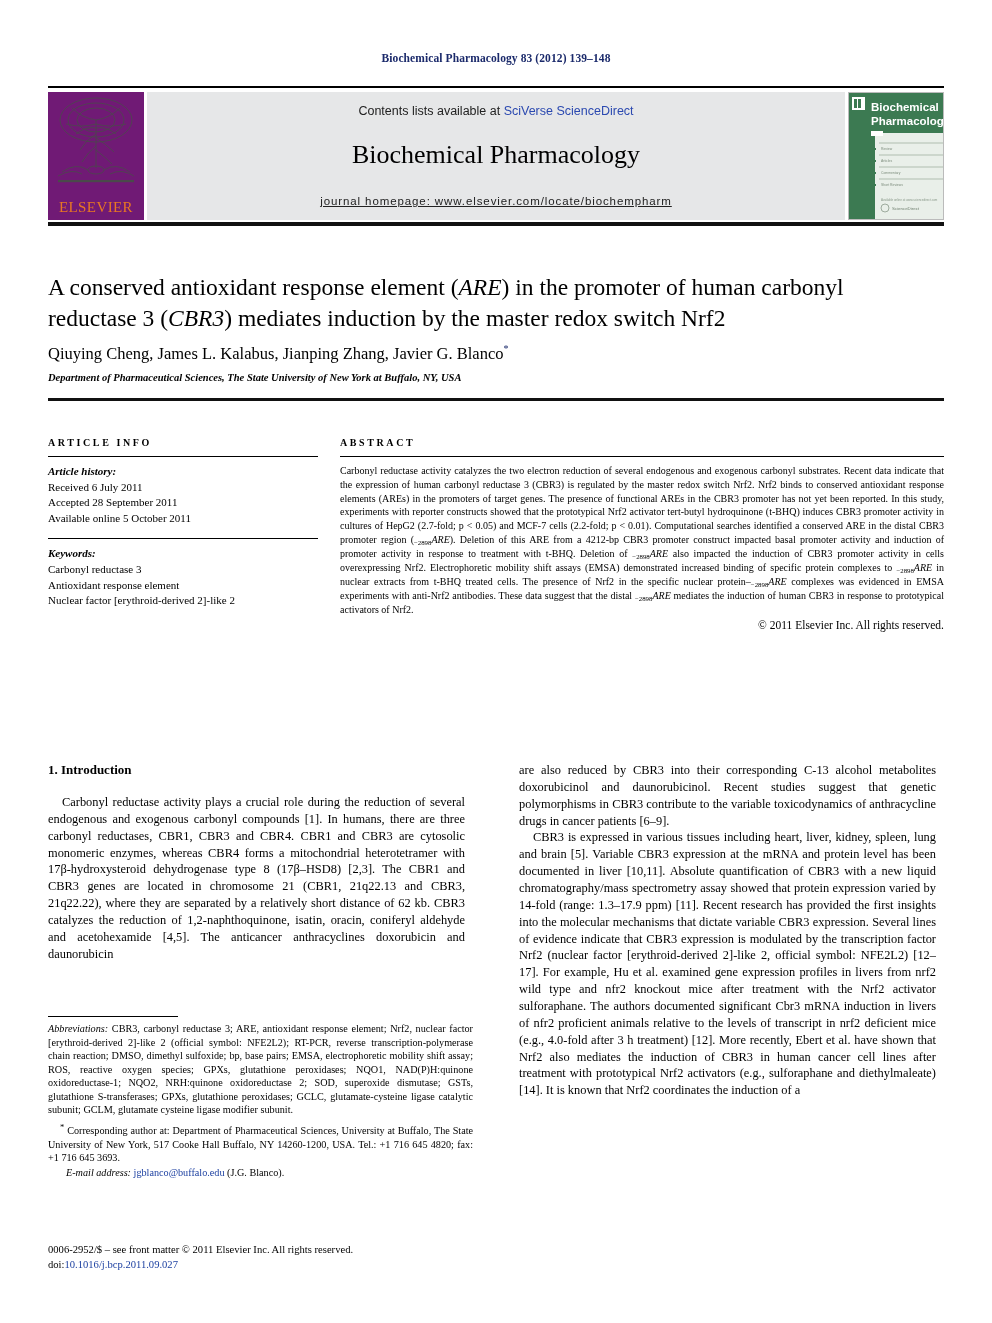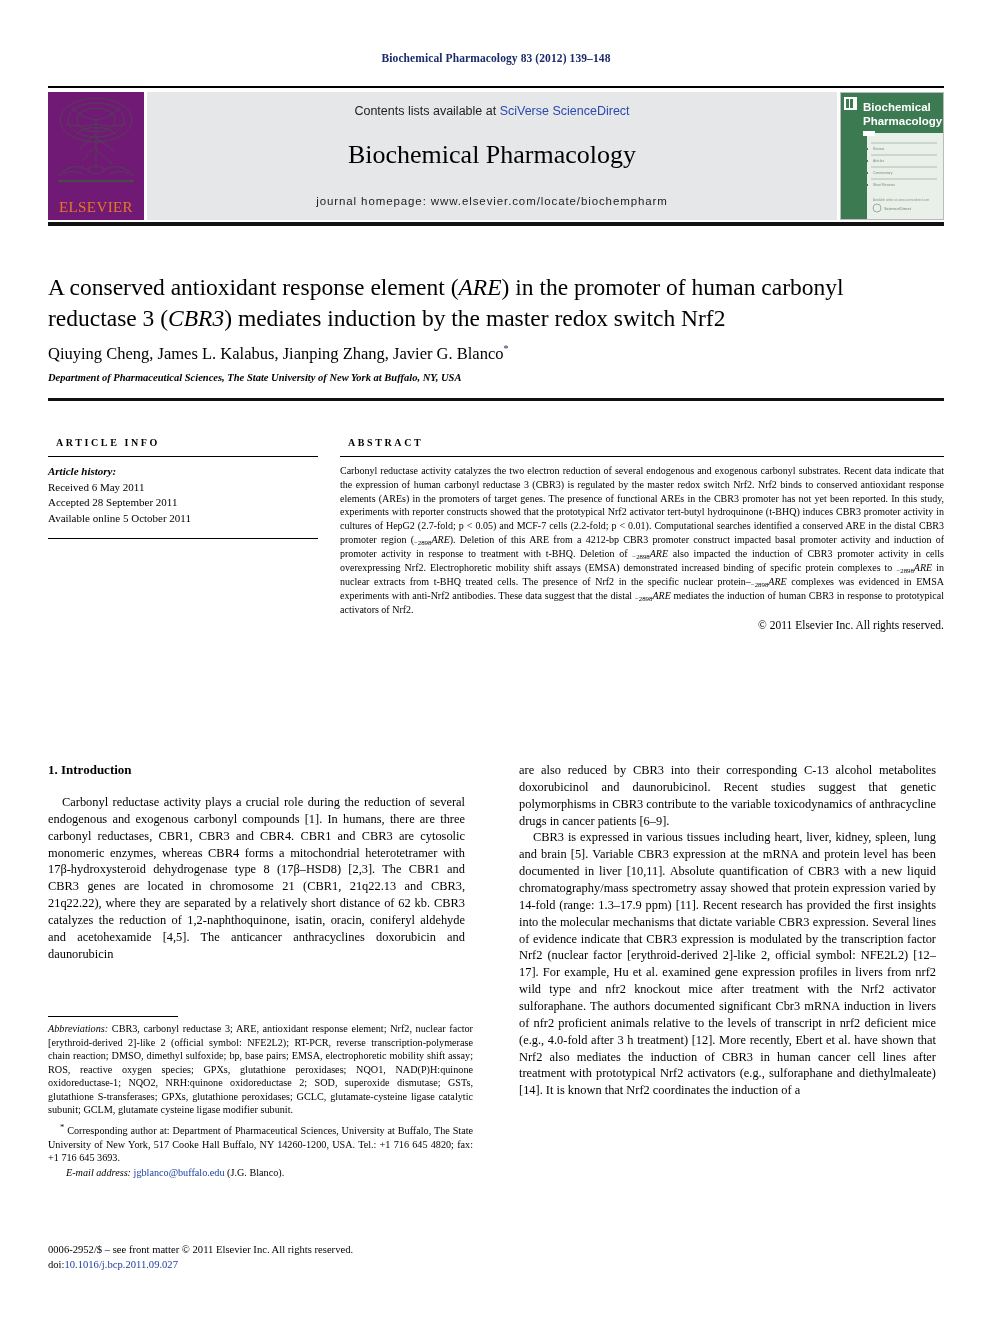--- a/index.html
+++ b/index.html
@@ -90,23 +90,24 @@
     color: #000;
   }
   .homepage-line {
     position: absolute;
     bottom: 13px; left: 0; right: 0;
     text-align: center;
     font-family: "Liberation Sans", sans-serif;
     font-size: 11.5px;
     letter-spacing: .9px;
     color: #222;
+    text-decoration: underline;
   }
   .cover-thumb {
-    width: 104px;
+    width: 96px;
     flex: none;
     position: relative;
     border: 1px solid #bbb;
     background: #fff;
     overflow: hidden;
   }
   .masthead-rule {
     position: absolute;
     left: 48px; top: 222px;
     width: 896px; height: 4px;
@@ -156,21 +157,21 @@
   .col-abstract {
     position: absolute;
     left: 340px; top: 437px;
     width: 604px;
   }
   .sec-head {
     font-family: "Liberation Serif", serif;
     font-size: 10px;
     font-weight: bold;
     letter-spacing: 2.6px;
-    margin: 0 0 8px 8px;
+    margin: 0 0 8px 0;
   }
   .thin-rule { height: 1px; background: #000; margin: 0 0 7px 0; }
   .info-block { font-size: 11px; line-height: 1.42; margin-bottom: 12px; }
   .info-block .lbl { font-style: italic; font-weight: bold; }
   .abstract-body {
     font-size: 10px;
     line-height: 1.38;
     text-align: justify;
     hyphens: auto;
   }
@@ -326,25 +327,31 @@
     <span>Qiuying Cheng, James L. Kalabus, Jianping Zhang, Javier G. Blanco</span><sup>*</sup>
   </div>
   <div class="affiliation">Department of Pharmaceutical Sciences, The State University of New York at Buffalo, NY, USA</div>
   <div class="info-rule"></div>
 
   <div class="col-info">
     <div class="sec-head">ARTICLE INFO</div>
     <div class="thin-rule"></div>
     <div class="info-block">
       <div class="lbl">Article history:</div>
-      <div>Received 6 May 2011</div>
+      <div>Received 6 July 2011</div>
       <div>Accepted 28 September 2011</div>
       <div>Available online 5 October 2011</div>
     </div>
     <div class="thin-rule"></div>
+    <div class="info-block">
+      <div class="lbl">Keywords:</div>
+      <div>Carbonyl reductase 3</div>
+      <div>Antioxidant response element</div>
+      <div>Nuclear factor [erythroid-derived 2]-like 2</div>
+    </div>
   </div>
 
   <div class="col-abstract">
     <div class="sec-head">ABSTRACT</div>
     <div class="thin-rule"></div>
     <div class="abstract-body">Carbonyl reductase activity catalyzes the two electron reduction of several endogenous and exogenous carbonyl substrates. Recent data indicate that the expression of human carbonyl reductase 3 (CBR3) is regulated by the master redox switch Nrf2. Nrf2 binds to conserved antioxidant response elements (AREs) in the promoters of target genes. The presence of functional AREs in the CBR3 promoter has not yet been reported. In this study, experiments with reporter constructs showed that the prototypical Nrf2 activator tert-butyl hydroquinone (t-BHQ) induces CBR3 promoter activity in cultures of HepG2 (2.7-fold; p &lt; 0.05) and MCF-7 cells (2.2-fold; p &lt; 0.01). Computational searches identified a conserved ARE in the distal CBR3 promoter region (<span class="sub">−2898</span><em>ARE</em>). Deletion of this ARE from a 4212-bp CBR3 promoter construct impacted basal promoter activity and induction of promoter activity in response to treatment with t-BHQ. Deletion of <span class="sub">−2898</span><em>ARE</em> also impacted the induction of CBR3 promoter activity in cells overexpressing Nrf2. Electrophoretic mobility shift assays (EMSA) demonstrated increased binding of specific protein complexes to <span class="sub">−2898</span><em>ARE</em> in nuclear extracts from t-BHQ treated cells. The presence of Nrf2 in the specific nuclear protein–<span class="sub">−2898</span><em>ARE</em> complexes was evidenced in EMSA experiments with anti-Nrf2 antibodies. These data suggest that the distal <span class="sub">−2898</span><em>ARE</em> mediates the induction of human CBR3 in response to prototypical activators of Nrf2.</div>
     <div class="copyright">© 2011 Elsevier Inc. All rights reserved.</div>
   </div>
 
   <div class="body-col-left">

